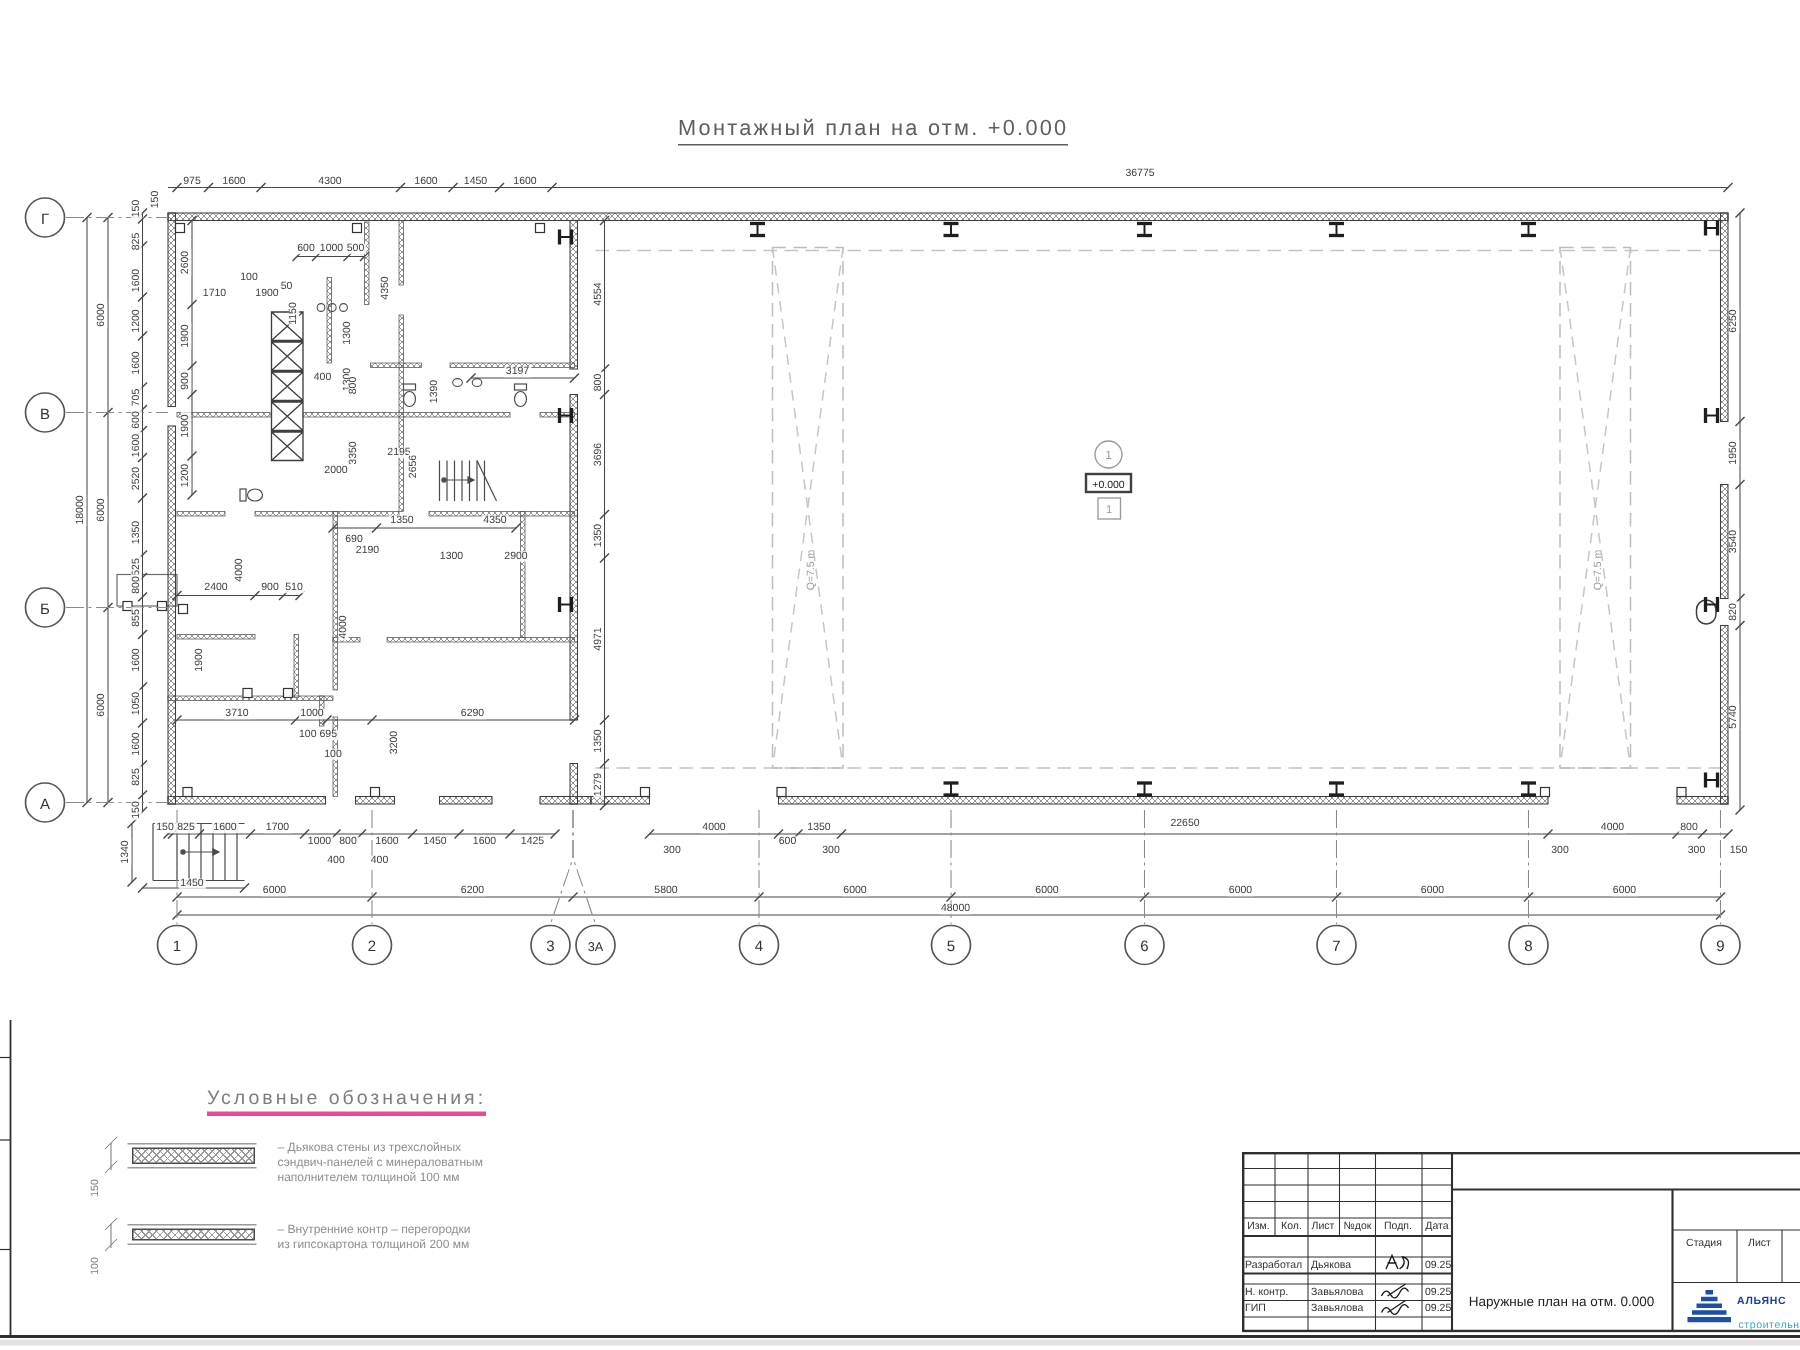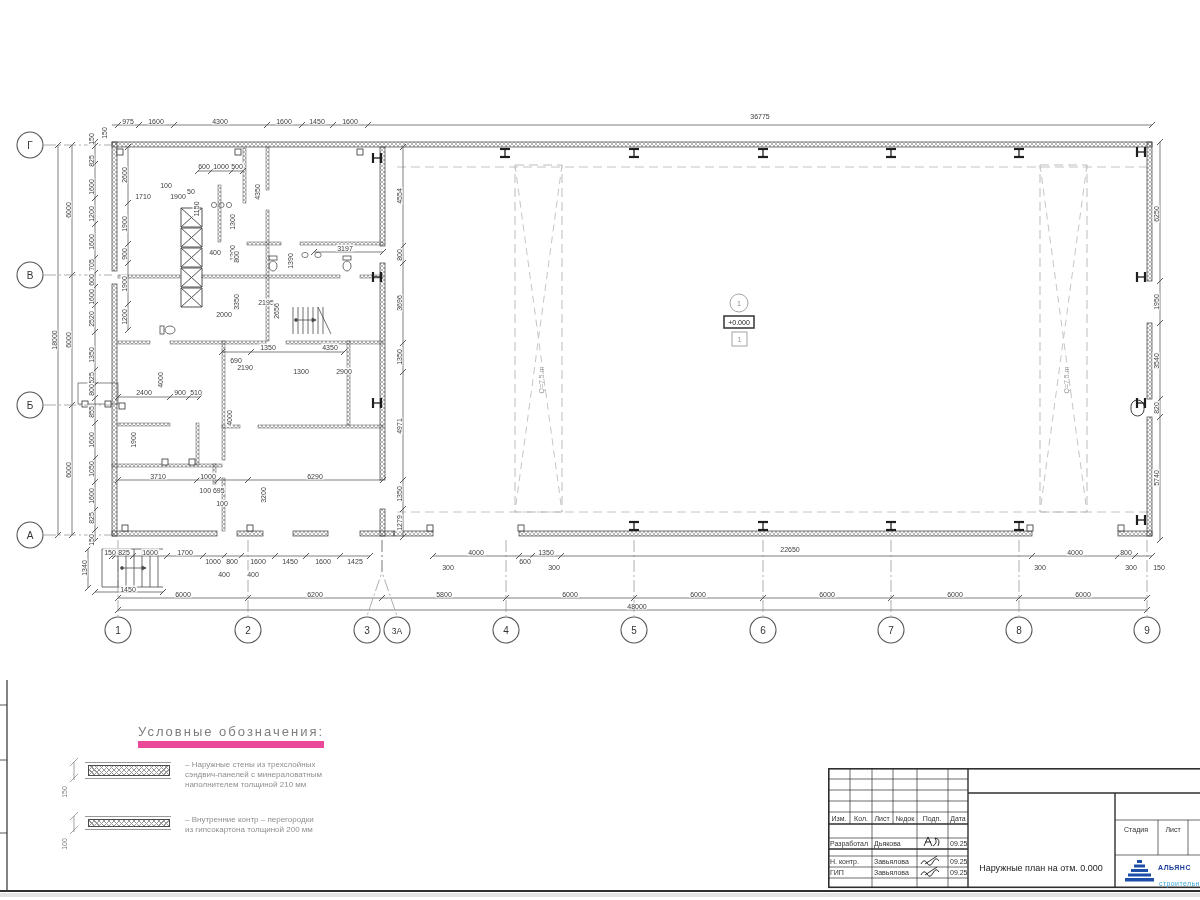--- a/index.html
+++ b/index.html
@@ -8,21 +8,21 @@
   svg.layer{position:absolute;left:0;top:0}
   .dim{position:absolute;transform:translate(-50%,-50%);font-size:7px;line-height:1;color:#3d3d3d;
        background:rgba(255,255,255,.88);padding:0 1px;white-space:nowrap}
   .dim.rot{transform:translate(-50%,-50%) rotate(-90deg)}
   .dim.gray{color:#9a9a9a;background:transparent}
   #ptitle{position:absolute;left:452px;top:78px;font-size:14.5px;letter-spacing:1.5px;color:#5e5e5e;
           border-bottom:1.2px solid #5e5e5e;padding-bottom:2px;white-space:nowrap}
   
   #legend{position:absolute;left:0;top:700px;width:520px;height:180px}
   .lg-title{position:absolute;left:138px;top:24px;font-size:13px;letter-spacing:2px;color:#7d7d7d;
-            border-bottom:7px solid #ec4899;padding-bottom:2px;white-space:nowrap}
+            border-bottom:3px solid #ec4899;padding-bottom:2px;white-space:nowrap}
   .lg-bar{position:absolute;border:0.8px solid #4a4a4a;
      background:repeating-linear-gradient(45deg,#9a9a9a 0 .8px,transparent .8px 3.5px),
                 repeating-linear-gradient(-45deg,#9a9a9a 0 .8px,transparent .8px 3.5px);}
   .lg-face{position:absolute;height:1px;background:#9a9a9a}
   .lg-text{position:absolute;font-size:8px;line-height:10px;color:#8f8f8f;white-space:nowrap}
   .lg-dim{position:absolute;font-size:7px;color:#7d7d7d;transform:translate(-50%,-50%) rotate(-90deg)}
   
   #tblock{position:absolute;left:828px;top:768px;width:372px;height:120px;overflow:visible}
   #tblock span{position:absolute;font-size:7px;color:#333;white-space:nowrap;line-height:1}
   #tblock .c{transform:translate(-50%,-50%)}
@@ -492,34 +492,35 @@
       <span class="dim" style="left: 330px; top: 347px;">4350</span>
       <span class="dim" style="left: 236px; top: 360px;">690</span>
       <span class="dim" style="left: 245px; top: 367px;">2190</span>
       <span class="dim" style="left: 301px; top: 371px;">1300</span>
       <span class="dim" style="left: 344px; top: 371px;">2900</span>
       <span class="dim rot" style="left: 263px; top: 495px;">3200</span>
       <span class="dim" style="left: 212px; top: 490px;">100 695</span>
       <span class="dim" style="left: 222px; top: 503px;">100</span>
     </div>
 
+  <div id="ptitle">Монтажный план на отм. +0.000</div>
 
   <div id="legend">
     <div class="lg-title">Условные обозначения:</div>
     <div class="lg-bar" style="left:88px;top:65px;width:80px;height:9px"></div>
     <div class="lg-face" style="left:85px;top:62px;width:86px"></div>
     <div class="lg-face" style="left:85px;top:78px;width:86px"></div>
     <svg class="layer" width="30" height="40" style="left:62px;top:55px">
       <path d="M12,7 V25 M8,11 L16,3 M8,27 L16,19" stroke="#7d7d7d" stroke-width="0.7" fill="none"></path>
     </svg>
     <span class="lg-dim" style="left:64px;top:92px">150</span>
     <div class="lg-text" style="left:185px;top:60px">
-      <div>– Наружные стены из трехслойных</div>
+      <div>– Дьякова стены из трехслойных</div>
       <div>сэндвич-панелей с минераловатным</div>
-      <div>наполнителем толщиной 210 мм</div>
+      <div>наполнителем толщиной 100 мм</div>
     </div>
     <div class="lg-bar" style="left:88px;top:119px;width:80px;height:6px"></div>
     <div class="lg-face" style="left:85px;top:116px;width:86px"></div>
     <div class="lg-face" style="left:85px;top:129px;width:86px"></div>
     <svg class="layer" width="30" height="40" style="left:62px;top:110px">
       <path d="M12,6 V22 M8,10 L16,2 M8,24 L16,16" stroke="#7d7d7d" stroke-width="0.7" fill="none"></path>
     </svg>
     <span class="lg-dim" style="left:64px;top:144px">100</span>
     <div class="lg-text" style="left:185px;top:115px">
       <div>– Внутренние контр – перегородки</div>

